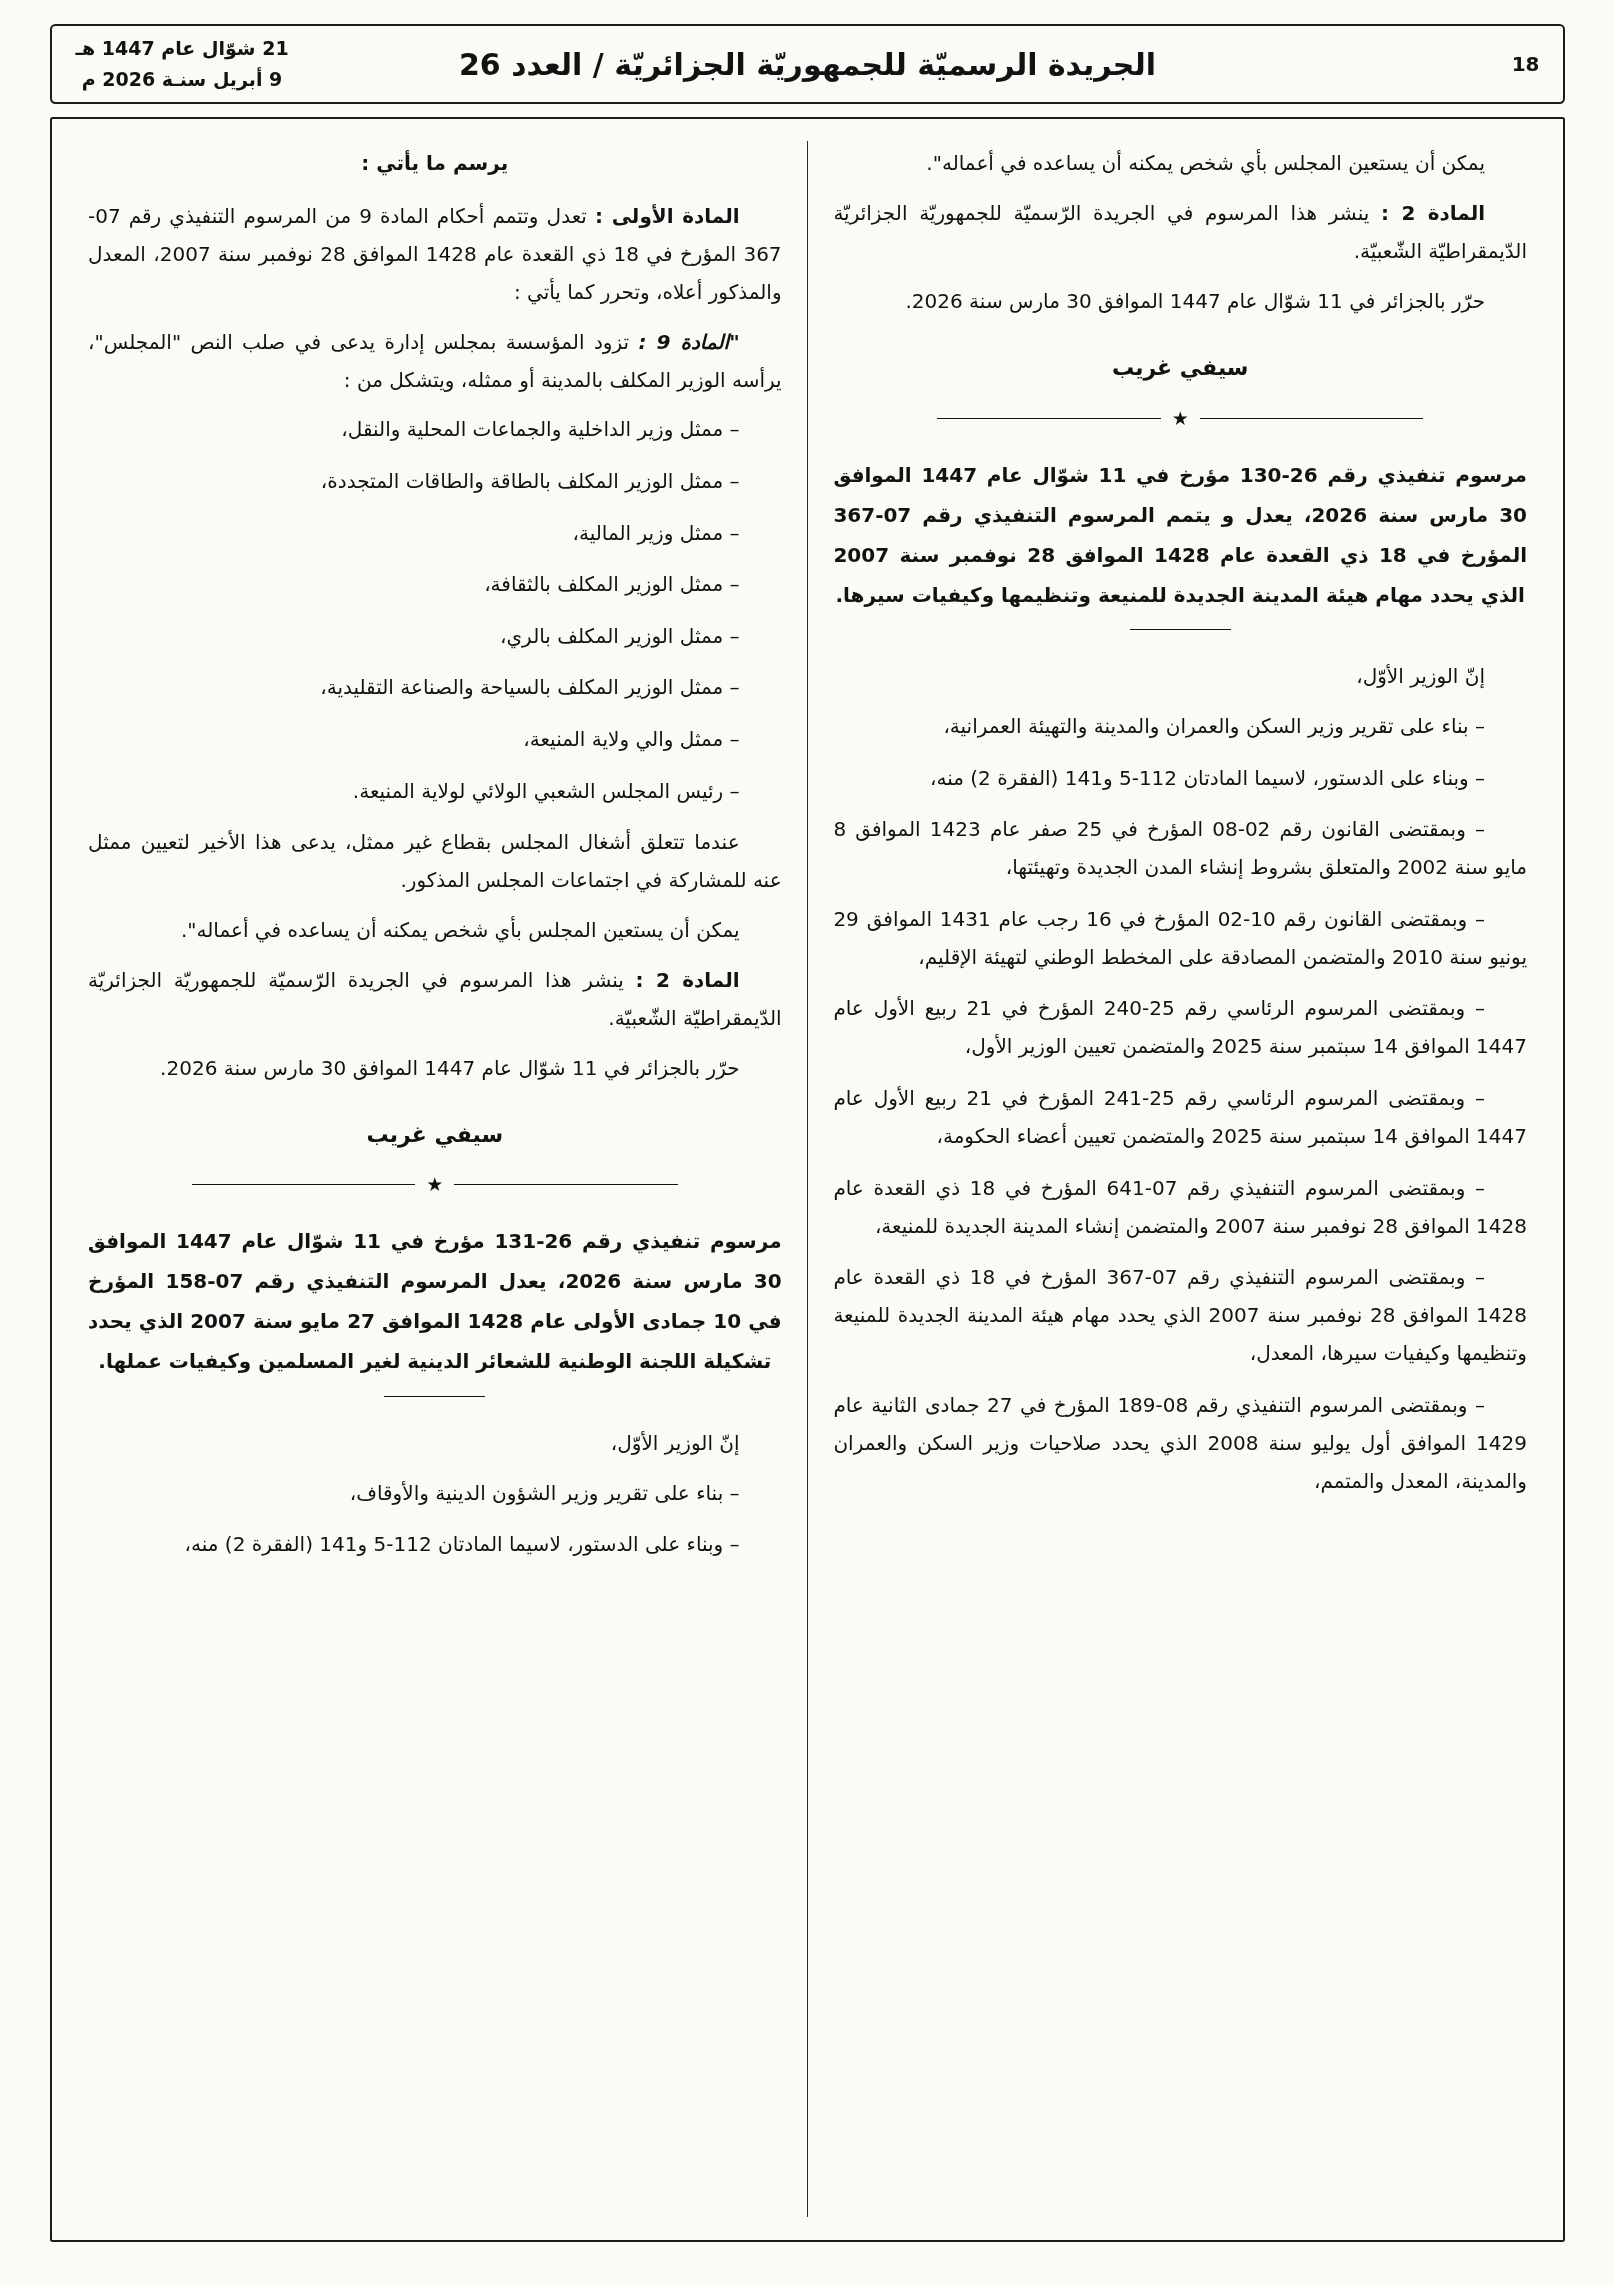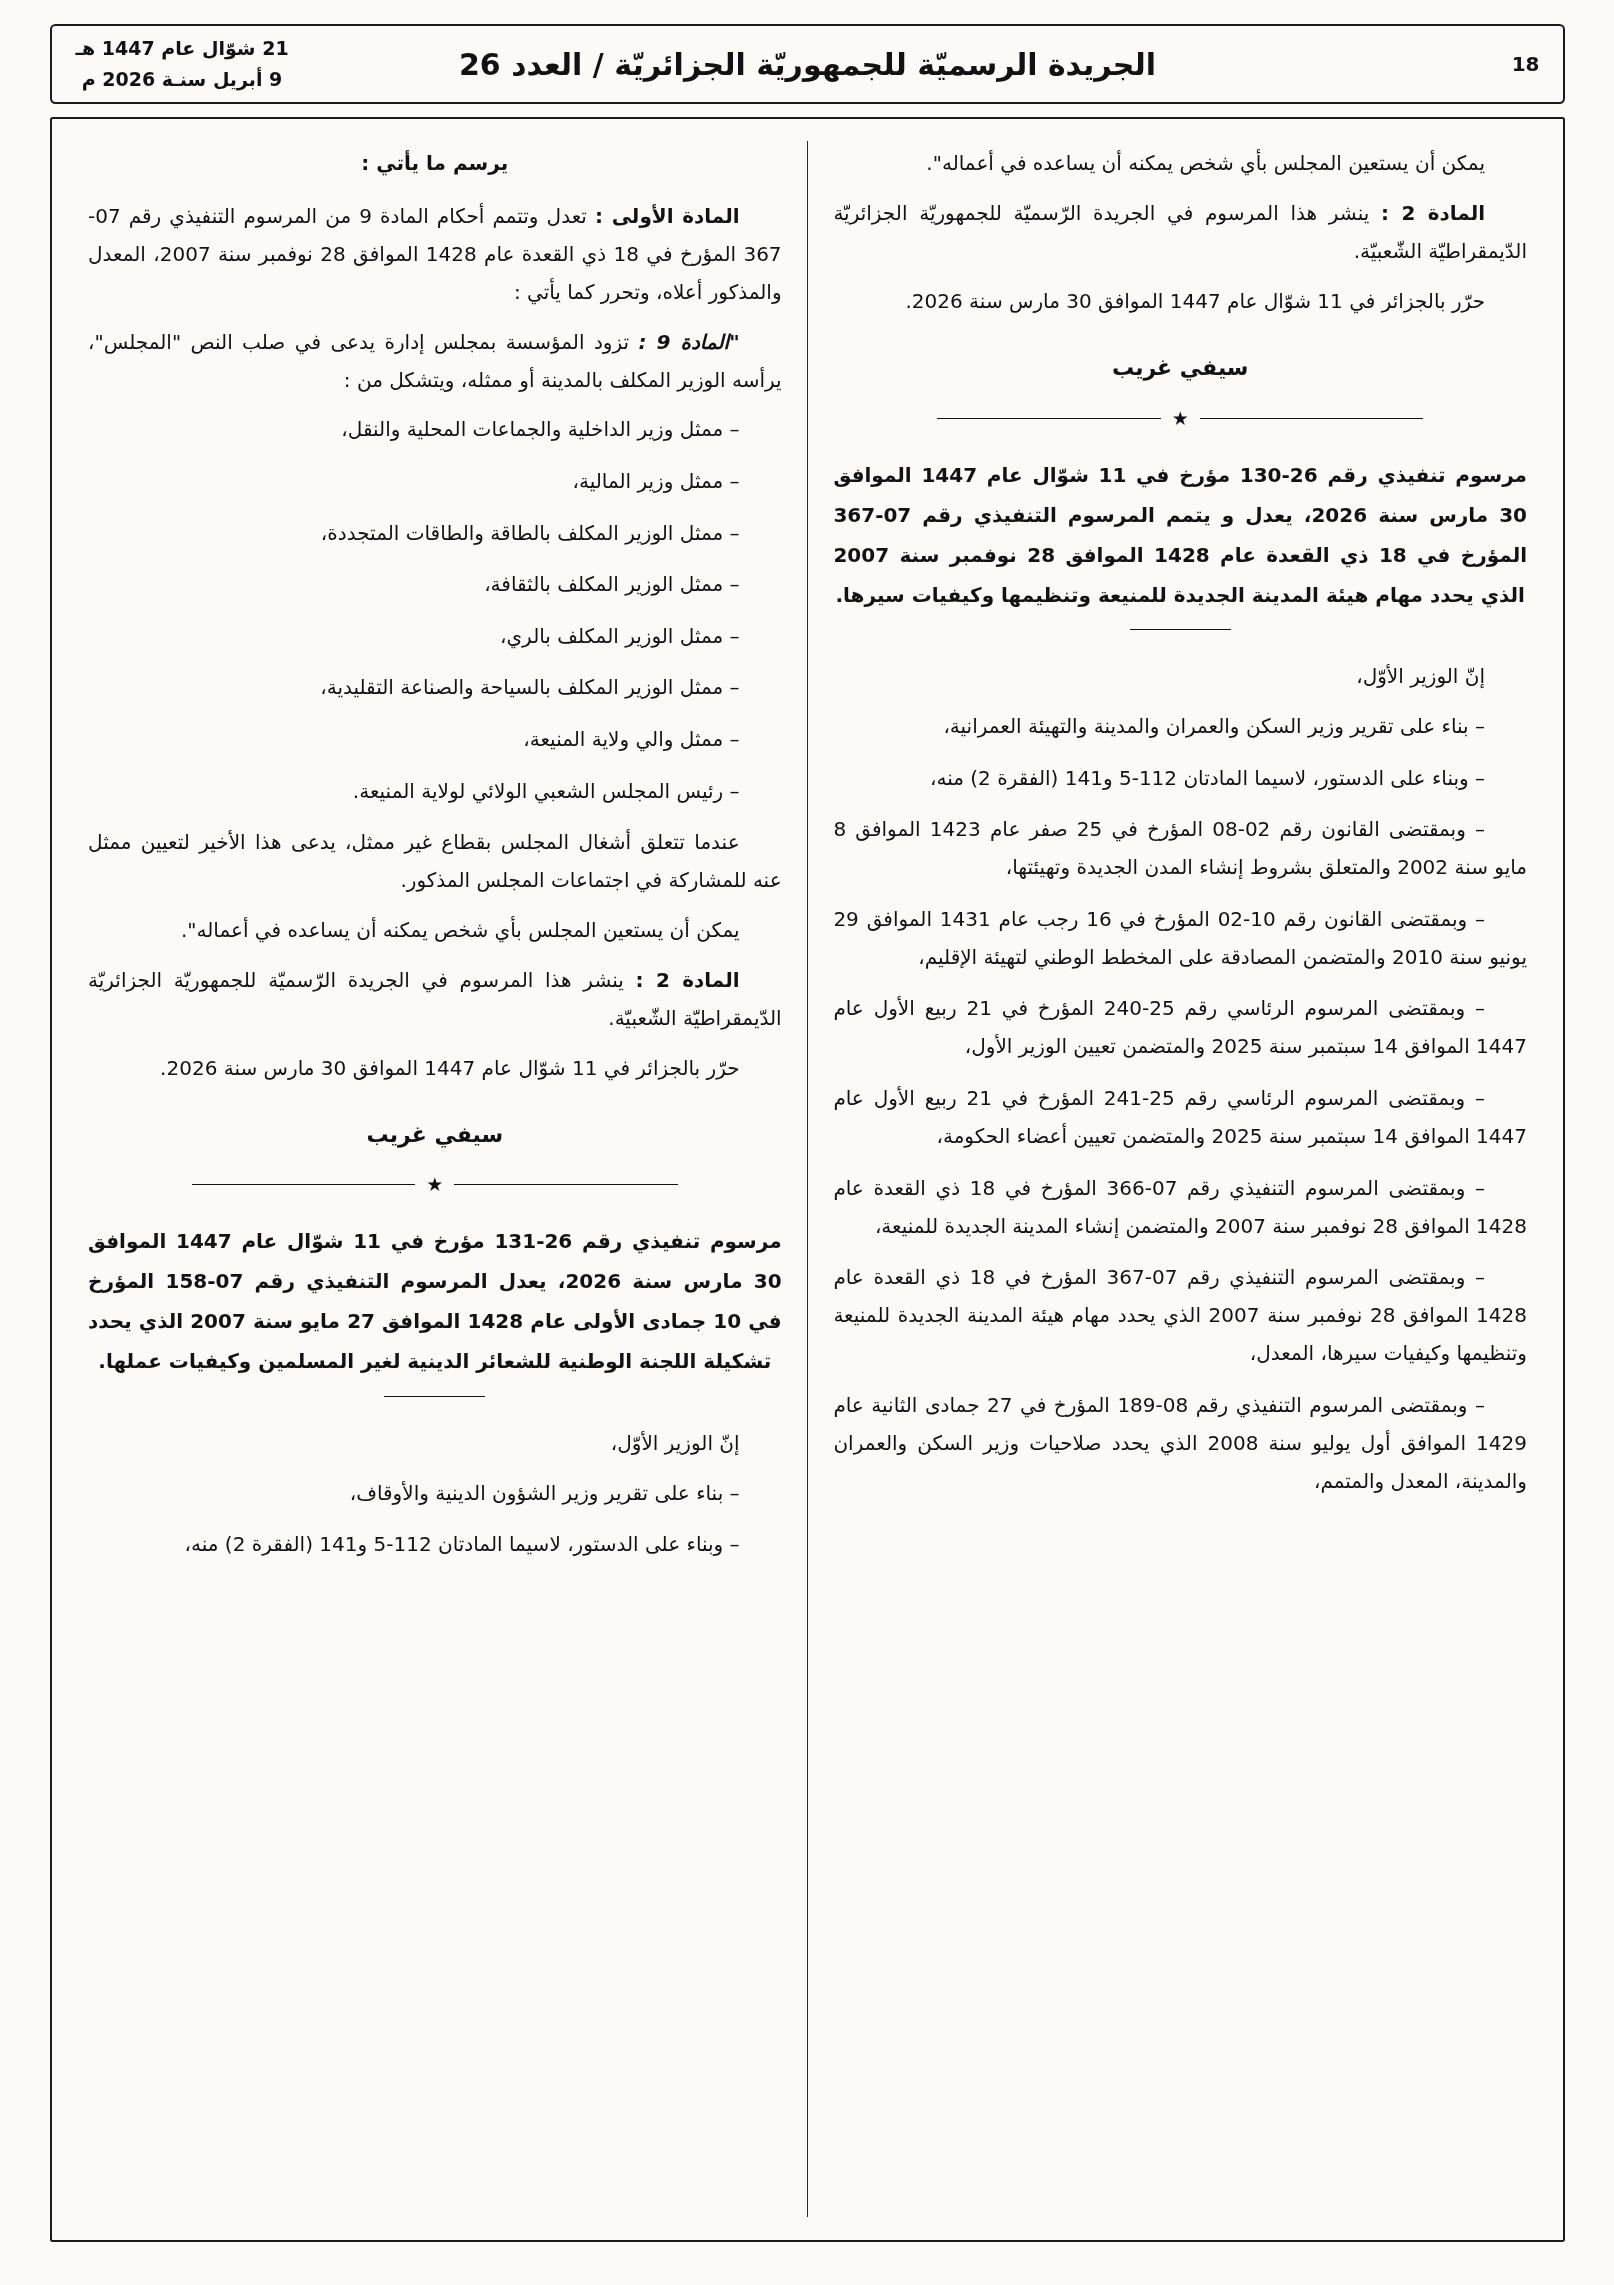--- a/index.html
+++ b/index.html
@@ -92,32 +92,32 @@
         </div>
         <p class="heading">مرسوم تنفيذي رقم 26-130 مؤرخ في 11 شوّال عام 1447 الموافق 30 مارس سنة 2026، يعدل و يتمم المرسوم التنفيذي رقم 07-367 المؤرخ في 18 ذي القعدة عام 1428 الموافق 28 نوفمبر سنة 2007 الذي يحدد مهام هيئة المدينة الجديدة للمنيعة وتنظيمها وكيفيات سيرها.</p>
         <div class="short-rule"></div>
         <p class="p">إنّ الوزير الأوّل،</p>
         <p class="dash">– بناء على تقرير وزير السكن والعمران والمدينة والتهيئة العمرانية،</p>
         <p class="dash">– وبناء على الدستور، لاسيما المادتان 112-5 و141 (الفقرة 2) منه،</p>
         <p class="dash">– وبمقتضى القانون رقم 02-08 المؤرخ في 25 صفر عام 1423 الموافق 8 مايو سنة 2002 والمتعلق بشروط إنشاء المدن الجديدة وتهيئتها،</p>
         <p class="dash">– وبمقتضى القانون رقم 10-02 المؤرخ في 16 رجب عام 1431 الموافق 29 يونيو سنة 2010 والمتضمن المصادقة على المخطط الوطني لتهيئة الإقليم،</p>
         <p class="dash">– وبمقتضى المرسوم الرئاسي رقم 25-240 المؤرخ في 21 ربيع الأول عام 1447 الموافق 14 سبتمبر سنة 2025 والمتضمن تعيين الوزير الأول،</p>
         <p class="dash">– وبمقتضى المرسوم الرئاسي رقم 25-241 المؤرخ في 21 ربيع الأول عام 1447 الموافق 14 سبتمبر سنة 2025 والمتضمن تعيين أعضاء الحكومة،</p>
-        <p class="dash">– وبمقتضى المرسوم التنفيذي رقم 07-366 المؤرخ في 18 ذي القعدة عام 1428 الموافق 28 نوفمبر سنة 2007 والمتضمن إنشاء المدينة الجديدة للمنيعة،</p>
+        <p class="dash">– وبمقتضى المرسوم التنفيذي رقم 07-641 المؤرخ في 18 ذي القعدة عام 1428 الموافق 28 نوفمبر سنة 2007 والمتضمن إنشاء المدينة الجديدة للمنيعة،</p>
         <p class="dash">– وبمقتضى المرسوم التنفيذي رقم 07-367 المؤرخ في 18 ذي القعدة عام 1428 الموافق 28 نوفمبر سنة 2007 الذي يحدد مهام هيئة المدينة الجديدة للمنيعة وتنظيمها وكيفيات سيرها، المعدل،</p>
         <p class="dash">– وبمقتضى المرسوم التنفيذي رقم 08-189 المؤرخ في 27 جمادى الثانية عام 1429 الموافق أول يوليو سنة 2008 الذي يحدد صلاحيات وزير السكن والعمران والمدينة، المعدل والمتمم،</p>
       </div>
     <div class="divider"></div>
     <div class="col" id="col-left">
         <p class="center">يرسم ما يأتي :</p>
         <p class="p"><strong class="lead">المادة الأولى :</strong> <span>تعدل وتتمم أحكام المادة 9 من المرسوم التنفيذي رقم 07-367 المؤرخ في 18 ذي القعدة عام 1428 الموافق 28 نوفمبر سنة 2007، المعدل والمذكور أعلاه، وتحرر كما يأتي :</span></p>
         <p class="p"><strong class="lead italic">"المادة 9 :</strong> <span>تزود المؤسسة بمجلس إدارة يدعى في صلب النص "المجلس"، يرأسه الوزير المكلف بالمدينة أو ممثله، ويتشكل من :</span></p>
         <p class="dash">– ممثل وزير الداخلية والجماعات المحلية والنقل،</p>
+        <p class="dash">– ممثل الوزير المكلف بالطاقة والطاقات المتجددة،</p>
         <p class="dash">– ممثل وزير المالية،</p>
-        <p class="dash">– ممثل الوزير المكلف بالطاقة والطاقات المتجددة،</p>
         <p class="dash">– ممثل الوزير المكلف بالثقافة،</p>
         <p class="dash">– ممثل الوزير المكلف بالري،</p>
         <p class="dash">– ممثل الوزير المكلف بالسياحة والصناعة التقليدية،</p>
         <p class="dash">– ممثل والي ولاية المنيعة،</p>
         <p class="dash">– رئيس المجلس الشعبي الولائي لولاية المنيعة.</p>
         <p class="p">عندما تتعلق أشغال المجلس بقطاع غير ممثل، يدعى هذا الأخير لتعيين ممثل عنه للمشاركة في اجتماعات المجلس المذكور.</p>
         <p class="p">يمكن أن يستعين المجلس بأي شخص يمكنه أن يساعده في أعماله".</p>
         <p class="p"><strong class="lead">المادة 2 :</strong> <span>ينشر هذا المرسوم في الجريدة الرّسميّة للجمهوريّة الجزائريّة الدّيمقراطيّة الشّعبيّة.</span></p>
         <p class="p">حرّر بالجزائر في 11 شوّال عام 1447 الموافق 30 مارس سنة 2026.</p>
         <p class="sig">سيفي غريب</p>

